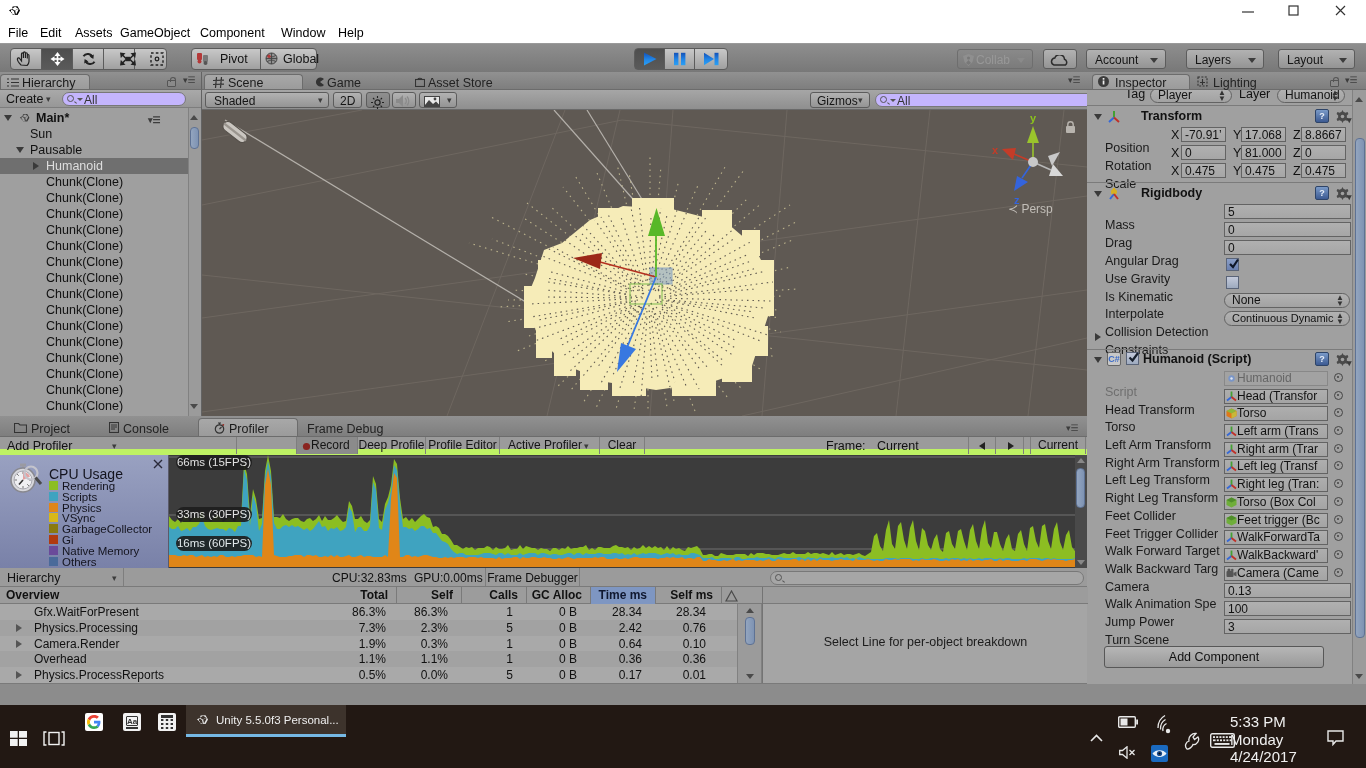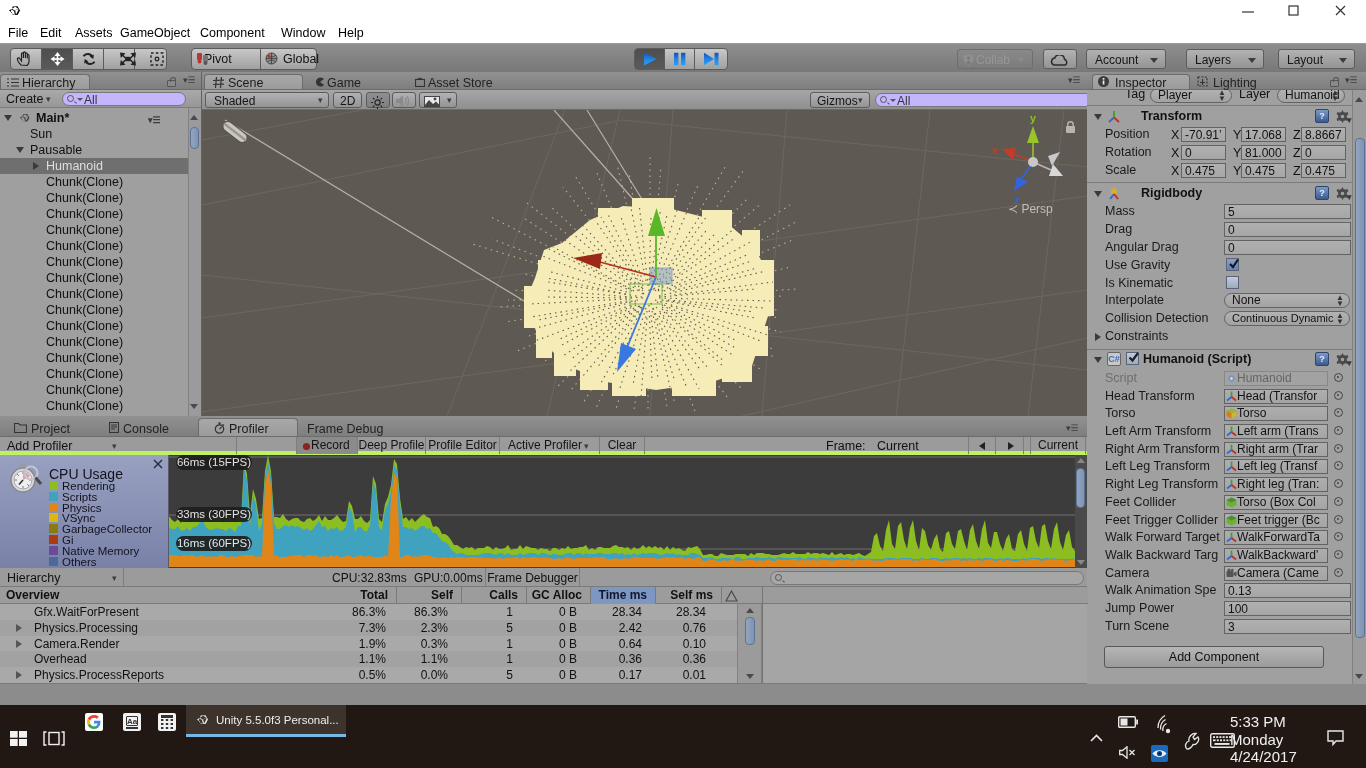--- a/index.html
+++ b/index.html
@@ -27,21 +27,21 @@
 .hrow.sel { background:#6f6f6f; }
 .lock { position:absolute; width:9px; height:7px; border:1px solid #555; border-radius:1px; background:#8a8a8a; }
 .lock:before { content:""; position:absolute; left:1.5px; top:-4px; width:4px; height:4px; border:1.3px solid #555; border-bottom:none; border-radius:3px 3px 0 0; }
 .vmen { position:absolute; font-size:9px; color:#3c3c3c; letter-spacing:0; }
 
 .search { position:absolute; background:#c4b5fd; border:1px solid #787878; border-radius:8px; height:14px; }
 .search .q { position:absolute; left:4px; top:2px; width:7px;height:7px; border:1.2px solid #555; border-radius:50%; }
 .search .q:after { content:""; position:absolute; left:5.5px; top:5.5px; width:3px; height:1.2px; background:#555; transform:rotate(40deg); }
 .search .qar { position:absolute; left:14px; top:5px; width:0;height:0; border-left:3px solid transparent; border-right:3px solid transparent; border-top:3.5px solid #555; }
 
-.ilab { position:absolute; left:18px; font-size:12.5px; color:#1a1a1a; white-space:nowrap; overflow:hidden; max-width:118px; }
+.ilab { position:absolute; left:18px; font-size:12.5px; color:#1a1a1a; white-space:nowrap; overflow:hidden; max-width:118px;margin-top:14px; }
 .irow { position:absolute; left:1087px; width:266px; height:17px; }
 .ifield { position:absolute; top:0px; height:15px; background:linear-gradient(#b0b0b0,#a6a6a6); border:1px solid #636363; font-size:12px; padding:0px 3px 0 3px; line-height:14px; color:#121212; white-space:nowrap; overflow:hidden; }
 .ofield { position:absolute; left:137px; top:0px; width:104px; height:15px; background:linear-gradient(#aeaeae,#a4a4a4); border:1px solid #636363; font-size:12px; line-height:13px; color:#121212; white-space:nowrap; overflow:hidden; padding-left:1px; }
 .ofield svg { vertical-align:-2px; }
 .target { position:absolute; left:247px; top:2px; width:9px; height:9px; border:1.4px solid #444; border-radius:50%; }
 .target:after { content:""; position:absolute; left:2.3px; top:2.3px; width:2px; height:2px; background:#444; border-radius:50%; }
 .ihead { position:absolute; left:1087px; width:265px; height:19px; font-weight:bold; font-size:12.5px; }
 .bookico { position:absolute; width:14px; height:14px; background:linear-gradient(#7a9ac8,#3c5a92); border:1px solid #2e4468; border-radius:2px; color:#e8eef8; font-size:9px; font-weight:bold; text-align:center; line-height:13px; }
 .gear { position:absolute; width:13px; height:13px; }
 .dropdown { position:absolute; background:linear-gradient(#b2b2b2,#a2a2a2); border:1px solid #636363; border-radius:8px; height:15px; font-size:12px; line-height:13px; padding-left:7px; color:#121212; white-space:nowrap; overflow:hidden; }
@@ -126,21 +126,21 @@
         <path d="M126 17.5 L120.5 16.7 L125.2 12 Z"></path>
         <rect x="115.8" y="8.8" width="4.4" height="4.4"></rect>
       </g>
 
   <g stroke="#222" stroke-width="1.4" fill="none" stroke-dasharray="2.6 2.2">
         <rect x="141" y="5" width="12" height="12"></rect>
       </g>
   <circle cx="147" cy="11" r="1.8" stroke="#222" stroke-width="1.3" fill="none"></circle>
  </svg>
 
- <div class="tbtn" style="left:191px;width:70px;border-radius:4px 0 0 4px;font-size:12.5px;color:#111;padding:3px 0 0 12px">Pivot</div>
+ <div class="tbtn" style="left:191px;width:70px;border-radius:4px 0 0 4px;font-size:12.5px;color:#111;padding:3px 0 0 28px">Pivot</div>
  <div class="tbtn" style="left:260px;width:57px;border-radius:0 4px 4px 0;font-size:12.5px;color:#111;padding:3px 0 0 22px">Global</div>
  <svg class="abs" style="left:197px;top:9px" width="14" height="12" viewBox="0 0 14 12">
       <rect x="0" y="0" width="5" height="7" rx="1" fill="#b43838"></rect>
       <rect x="6" y="2" width="5" height="7" rx="1" fill="#787878"></rect>
       <circle cx="2.5" cy="8.5" r="2" fill="#b43838"></circle>
       <circle cx="8.5" cy="10" r="2" fill="#555"></circle>
     </svg>
  <svg class="abs" style="left:265px;top:8px" width="13" height="13" viewBox="0 0 13 13">
       <circle cx="6.5" cy="6.5" r="5.5" fill="#909090" stroke="#444" stroke-width="1"></circle>
       <path d="M1 6.5 H12 M6.5 1 V12 M2.2 3.3 A7 7 0 0 0 10.8 3.3 M2.2 9.7 A7 7 0 0 1 10.8 9.7" stroke="#444" stroke-width="0.9" fill="none"></path>
@@ -810,21 +810,21 @@
  <svg class="abs" style="left:214px;top:6px" width="11" height="12" viewBox="0 0 11 12">
       <circle cx="5.5" cy="7" r="4.2" fill="none" stroke="#333" stroke-width="1.2"></circle>
       <path d="M4 1 H7 M5.5 1 V2.8 M8.5 3.5 L9.6 2.6" stroke="#333" stroke-width="1.2"></path>
       <path d="M5.5 7 L7.5 5" stroke="#333" stroke-width="1.1"></path>
       <circle cx="9.3" cy="2.8" r="0.9" fill="#a03028"></circle>
     </svg>
  <span class="tablab" style="left:229px;top:6px">Profiler</span>
  <span class="tablab" style="left:307px;top:6px;color:#222">Frame Debug</span>
  <span class="vmen" style="left:1066px;top:7px">▾☰</span>
 </div>
-<div class="abs" style="left:0;top:437px;width:1087px;height:18px;background:#9b9b9b;border-bottom:4px solid #bef264">
+<div class="abs" style="left:0;top:437px;width:1087px;height:18px;background:#9b9b9b;border-bottom:6px solid #bef264">
  <span style="position:absolute;left:7px;top:2px;font-size:12.5px">Add Profiler</span>
  <span class="vmen" style="left:112px;top:4px">▾</span>
  <div style="position:absolute;left:236px;top:0;width:1px;height:17px;background:#7e7e7e"></div>
  <div class="fbtn" style="left:296px;width:62px;background:#8b8b8b;border-left:1px solid #7e7e7e">&nbsp;&nbsp;Record</div>
  <svg class="abs" style="left:302px;top:5px" width="9" height="9" viewBox="0 0 9 9">
       <circle cx="4.5" cy="4.5" r="3.6" fill="#8a2420"></circle>
     </svg>
  <div class="fbtn" style="left:358px;width:68px">Deep Profile</div>
  <div class="fbtn" style="left:426px;width:74px">Profile Editor</div>
  <div class="fbtn" style="left:500px;width:100px;text-align:left;padding-left:8px">Active Profiler</div>
@@ -925,20 +925,21 @@
 <div class="abs" style="left:0;top:683px;width:1087px;height:1px;background:#7a7a7a"></div>
 
 <div class="sbtrack" style="left:737px;top:604px;width:25px;height:79px;border-right:1px solid #818181">
  <div class="sbar-up" style="left:8px;top:4px"></div>
  <div class="sbthumb" style="left:7px;top:13px;width:10px;height:28px"></div>
  <div class="sbar-dn" style="left:8px;top:70px"></div>
 </div>
 
 <div class="abs" style="left:762px;top:587px;width:325px;height:96px;background:#a5a5a5;border-left:1px solid #747474">
  <div style="position:absolute;left:0;top:0;width:325px;height:17px;background:#9c9c9c;border-bottom:1px solid #7a7a7a"></div>
+ <div style="position:absolute;left:0;top:48px;width:325px;text-align:center;font-size:12.5px;color:#1c1c1c">Select Line for per-object breakdown</div>
 </div>
 
 <div class="abs" style="left:0;top:684px;width:1366px;height:21px;background:#8c8c8c"></div>
 
 <div class="abs" style="left:0;top:705px;width:1366px;height:63px;background:#221813">
 
  <svg class="abs" style="left:10px;top:26px" width="17" height="15" viewBox="0 0 17 15">
       <g fill="#f2f2f2">
         <rect x="0" y="0" width="7.7" height="6.7"></rect>
         <rect x="9" y="0" width="8" height="6.7"></rect>

